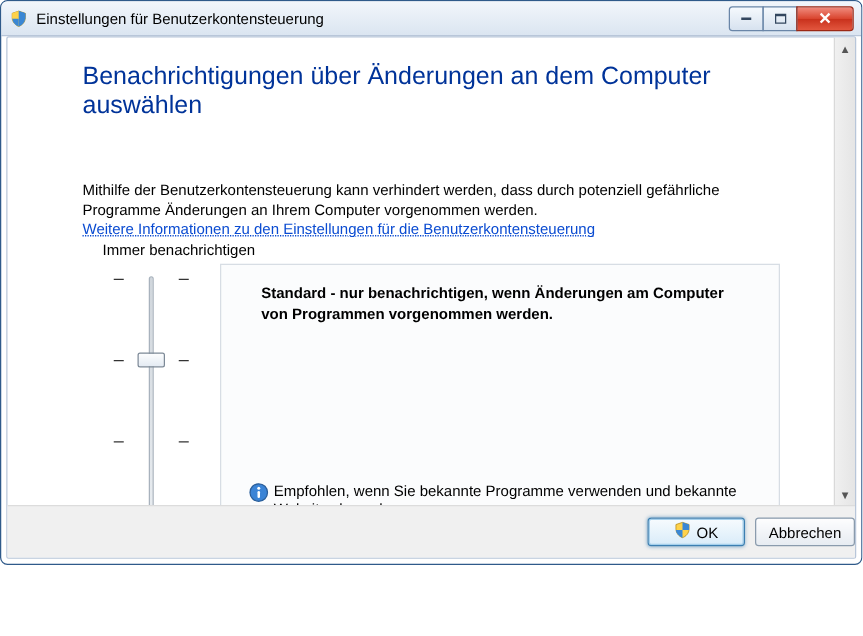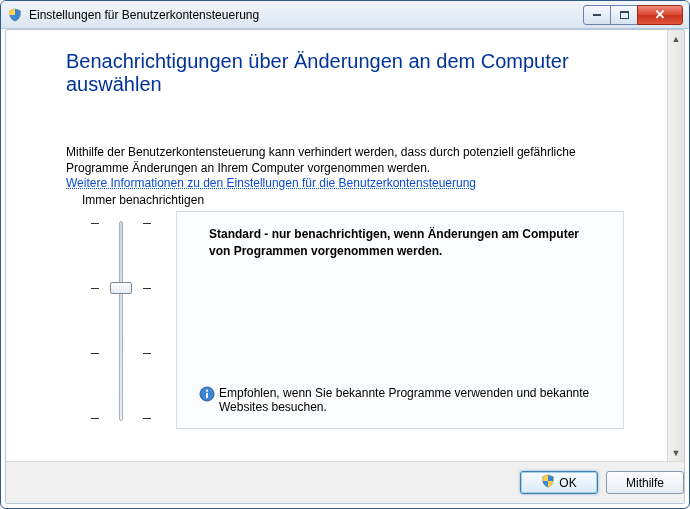--- a/index.html
+++ b/index.html
@@ -7,21 +7,21 @@
     margin: 0;
     font-family: "Segoe UI", Tahoma, sans-serif;
     font-size: 12px;
     background: #fff;
     width: 690px;
     height: 509px;
     overflow: hidden;
   }
   .window {
     width: 690px;
-    height: 509px;
+    height: 452px;
     border: 1px solid #2f5a8a;
     border-radius: 6px;
     overflow: hidden;
     box-shadow: inset 0 0 0 1px rgba(255,255,255,0.4);
     background: linear-gradient(#e9eef5, #dfe6ef 28px, #fff 28px);
     position: relative;
   }
   
   .titlebar {
     height: 28px;
@@ -289,17 +289,17 @@
         <span>
           <svg viewBox="0 0 16 16" class="shield-mini">
             <path d="M8 1 L14 3 V7 C14 11 11 14 8 15 C5 14 2 11 2 7 V3 Z" fill="#ffd24a" stroke="#b58a1a" stroke-width="0.7"></path>
             <path d="M8 1 L14 3 V8 H8 Z" fill="#3a87d4"></path>
             <path d="M8 8 H2 C2 11 5 14 8 15 Z" fill="#3a87d4"></path>
           </svg>
         </span>
         <span>OK</span>
       </button>
       <button class="btn">
-        <span>Mithilfe</span>
+        <span>Abbrechen</span>
       </button>
     </div>
   </div>
 </div>
 
 </body></html>

